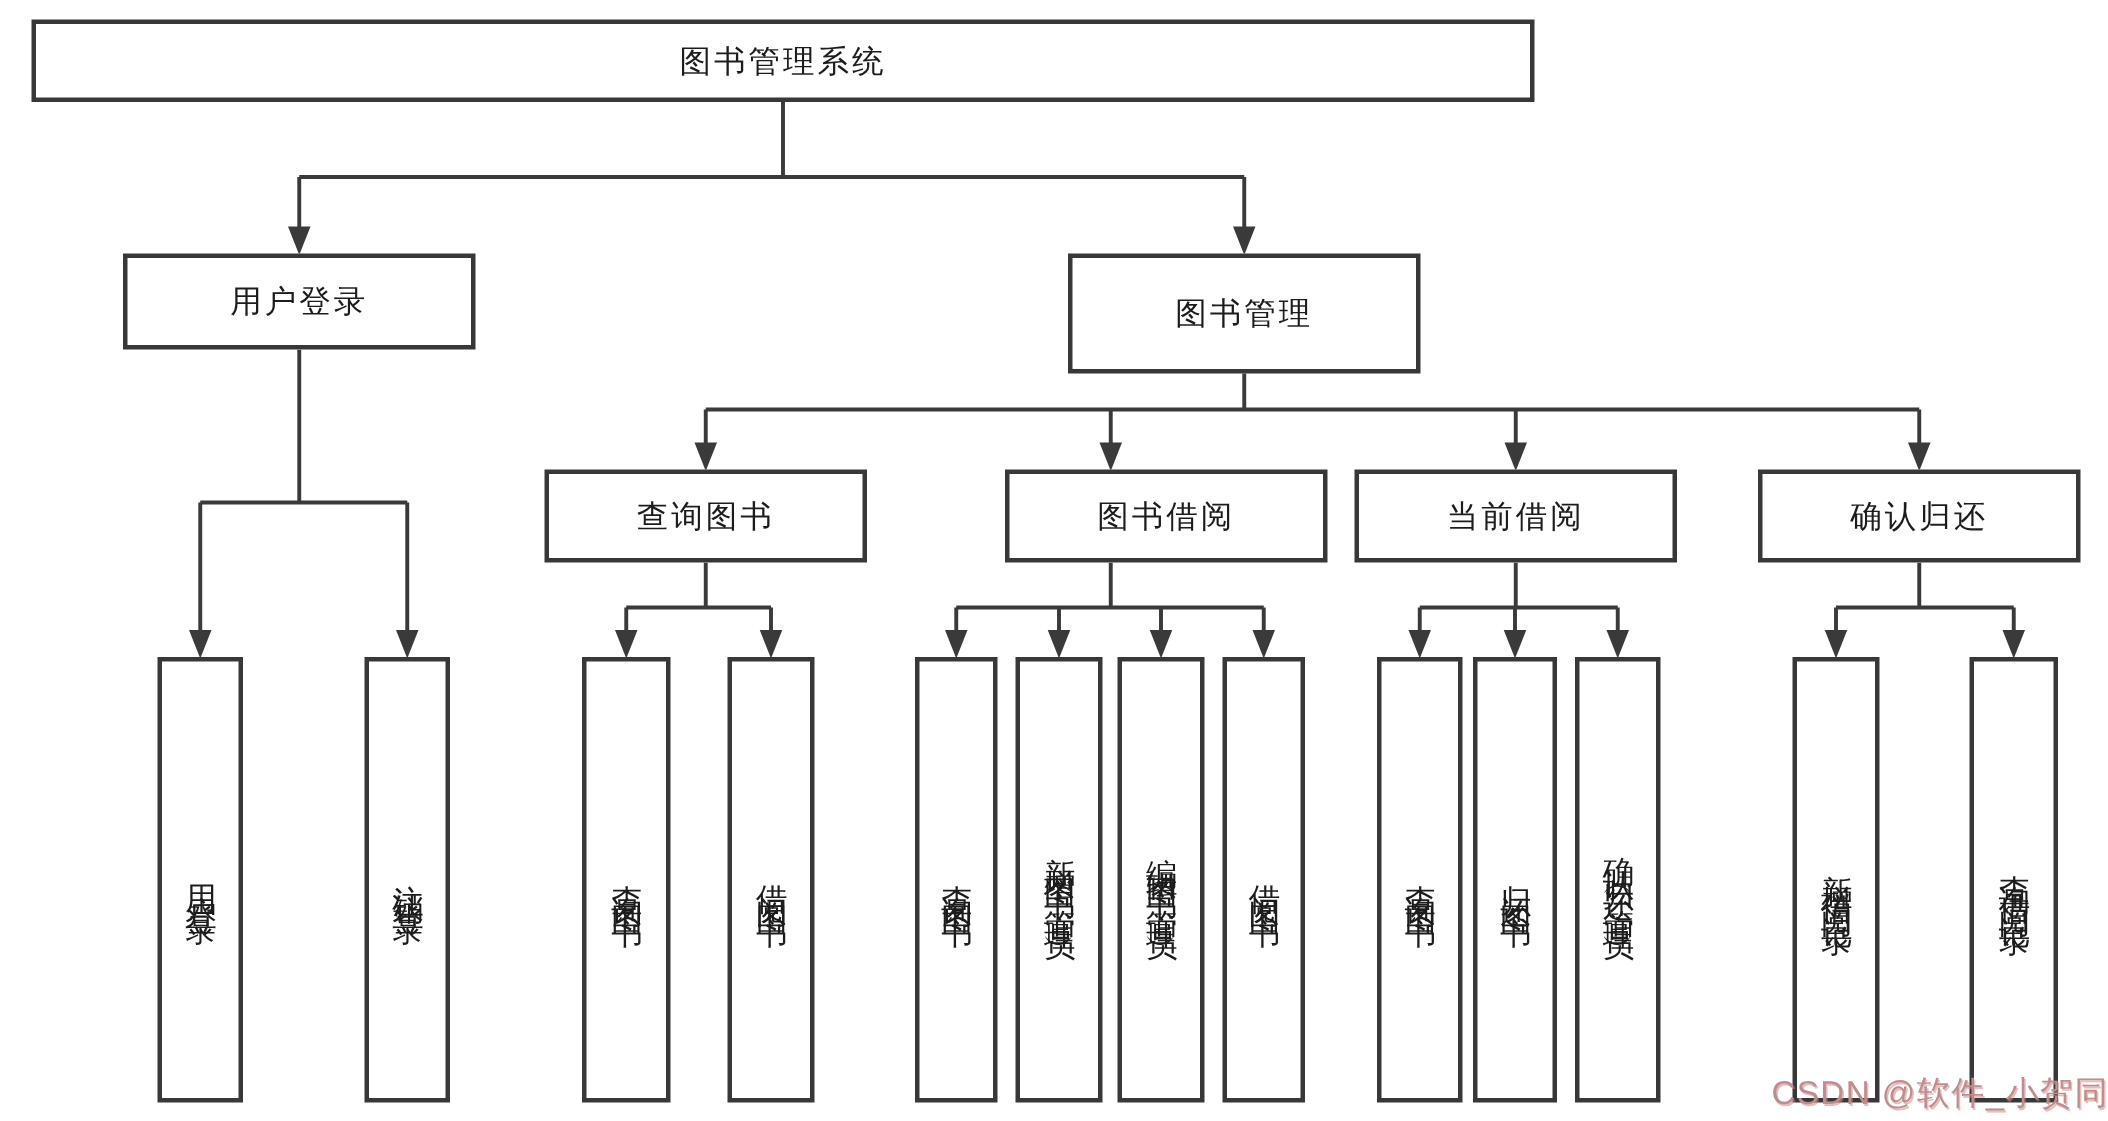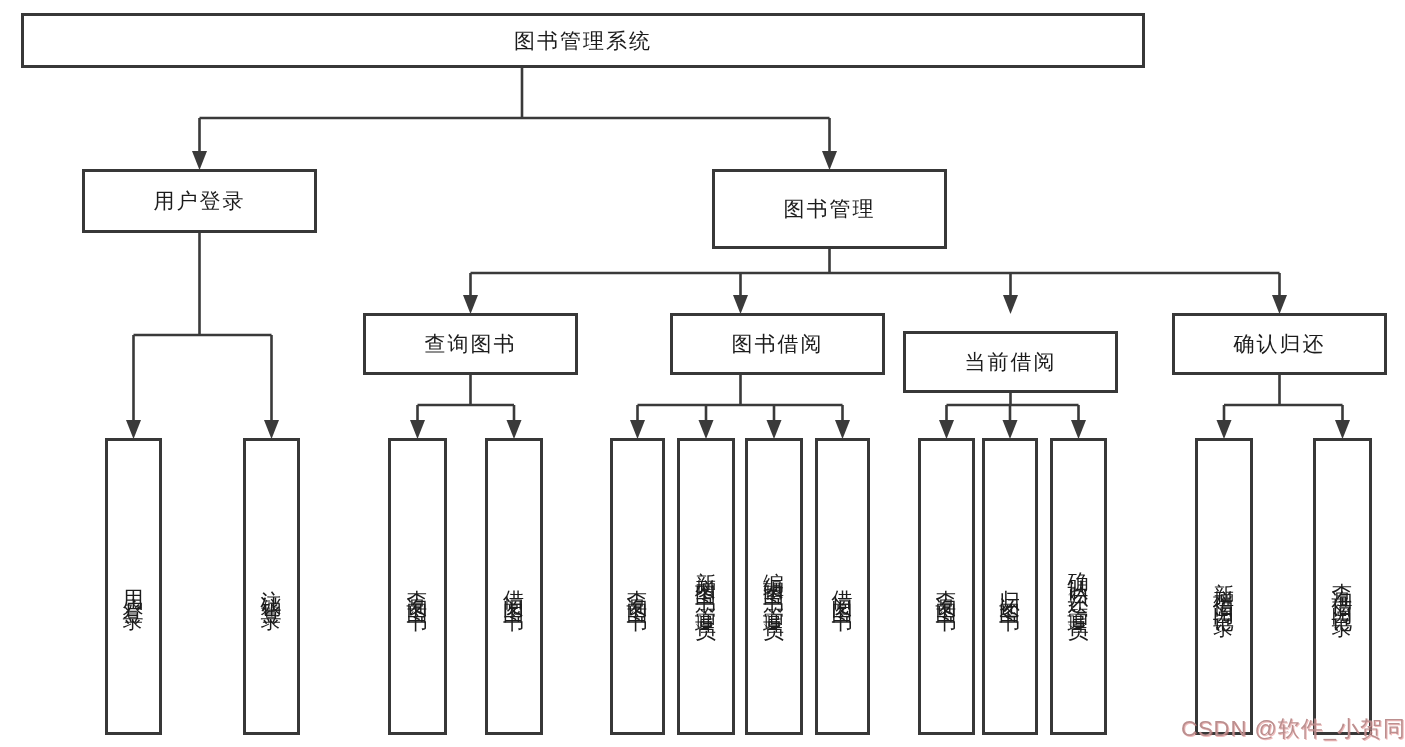--- a/index.html
+++ b/index.html
@@ -69,28 +69,28 @@
       <polygon points="766.5,420 781.5,420 774,439"></polygon>
       <polygon points="835,420 850,420 842.5,439"></polygon>
       <polygon points="939,420 954,420 946.5,439"></polygon>
       <polygon points="1002.5,420 1017.5,420 1010,439"></polygon>
       <polygon points="1071,420 1086,420 1078.5,439"></polygon>
       <polygon points="1216.5,420 1231.5,420 1224,439"></polygon>
       <polygon points="1335,420 1350,420 1342.5,439"></polygon>
     </g>
   </svg>
 
-  <div class="node h" style="left:21px;top:13px;width:1124px;height:55px;">图书管理系统</div>
+  <div class="node h" style="left:21px;top:13px;width:1002px;height:55px;">图书管理系统</div>
 
   <div class="node h" style="left:82px;top:169px;width:235px;height:64px;">用户登录</div>
   <div class="node h" style="left:712px;top:169px;width:235px;height:80px;">图书管理</div>
 
   <div class="node h" style="left:363px;top:313px;width:215px;height:62px;">查询图书</div>
   <div class="node h" style="left:633px;top:313px;width:215px;height:62px;margin-left:37px;">图书借阅</div>
-  <div class="node h" style="left:903px;top:313px;width:215px;height:62px;margin-top:18px;">当前借阅</div>
+  <div class="node h" style="left:903px;top:313px;width:215px;height:62px;">当前借阅</div>
   <div class="node h" style="left:1172px;top:313px;width:215px;height:62px;">确认归还</div>
 
   <div class="node v" style="left:105px;top:438px;width:57px;height:297px;">用户登录</div>
   <div class="node v" style="left:243px;top:438px;width:57px;height:297px;">注销登录</div>
 
   <div class="node v" style="left:388px;top:438px;width:59px;height:297px;">查询图书</div>
   <div class="node v" style="left:485px;top:438px;width:58px;height:297px;">借阅图书</div>
 
   <div class="node v" style="left:610px;top:438px;width:55px;height:297px;">查询图书</div>
   <div class="node v" style="left:677px;top:438px;width:58px;height:297px;">新增图书（管理员）</div>

